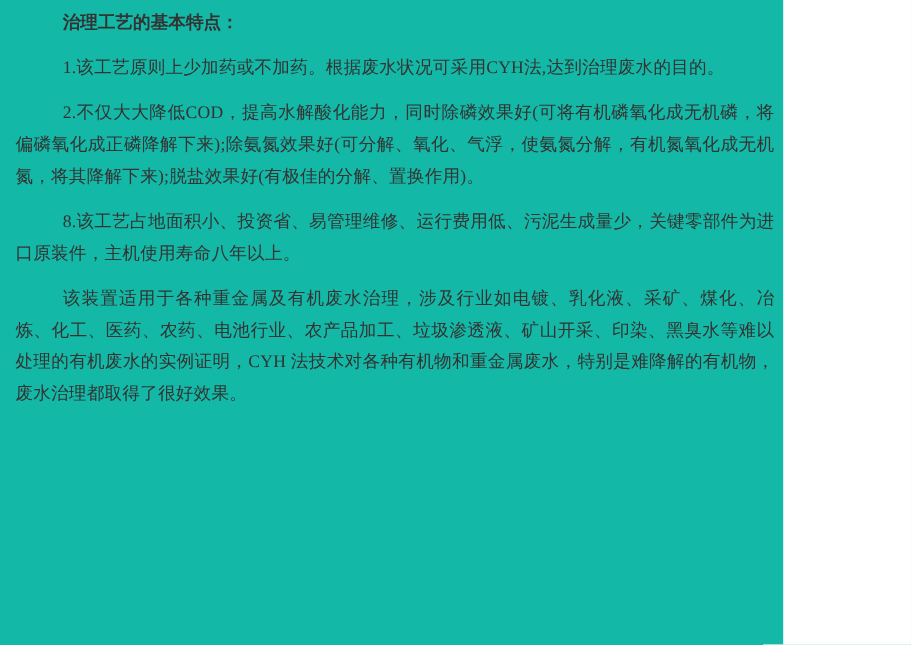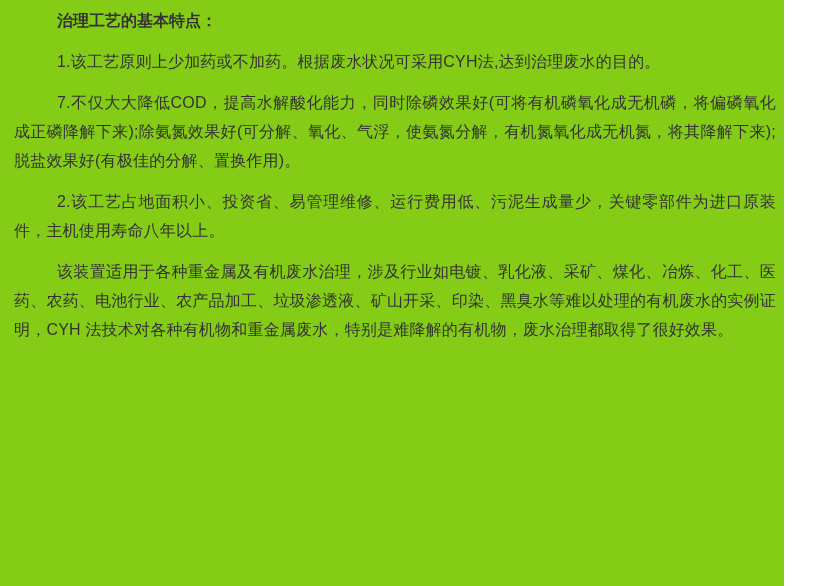--- a/index.html
+++ b/index.html
@@ -7,28 +7,28 @@
     margin: 0;
     padding: 0;
     background: #ffffff;
   }
   body {
     width: 828px;
     height: 586px;
     overflow: hidden;
   }
   .doc {
-    width: 784px;
+    width: 712px;
     height: 586px;
     padding: 6px 8px 0 14px;
-    font-family: Liberation Sans, sans-serif;
+    font-family: Liberation Serif, serif;
     font-size: 16px;
     line-height: 29px;
     color: #333333;
-    background: #84cc16;
+    background: #14b8a6;
   }
   .doc-heading {
     margin: 0 0 12px 0;
     padding-left: 43px;
     font-size: 16px;
     line-height: 29px;
     font-weight: bold;
     color: #333333;
   }
   .doc-para {
@@ -40,22 +40,22 @@
 </style>
 </head>
 <body>
 
 <div class="doc">
 
   <h3 class="doc-heading">治理工艺的基本特点：</h3>
 
   <p class="doc-para">1.该工艺原则上少加药或不加药。根据废水状况可采用CYH法,达到治理废水的目的。</p>
 
-  <p class="doc-para">7.不仅大大降低COD，提高水解酸化能力，同时除磷效果好(可将有机磷氧化成无机磷，将偏磷氧化成正磷降解下来);除氨氮效果好(可分解、氧化、气浮，使氨氮分解，有机氮氧化成无机氮，将其降解下来);脱盐效果好(有极佳的分解、置换作用)。</p>
+  <p class="doc-para">2.不仅大大降低COD，提高水解酸化能力，同时除磷效果好(可将有机磷氧化成无机磷，将偏磷氧化成正磷降解下来);除氨氮效果好(可分解、氧化、气浮，使氨氮分解，有机氮氧化成无机氮，将其降解下来);脱盐效果好(有极佳的分解、置换作用)。</p>
 
-  <p class="doc-para">2.该工艺占地面积小、投资省、易管理维修、运行费用低、污泥生成量少，关键零部件为进口原装件，主机使用寿命八年以上。</p>
+  <p class="doc-para">8.该工艺占地面积小、投资省、易管理维修、运行费用低、污泥生成量少，关键零部件为进口原装件，主机使用寿命八年以上。</p>
 
 
 
   <p class="doc-para">该装置适用于各种重金属及有机废水治理，涉及行业如电镀、乳化液、采矿、煤化、冶炼、化工、医药、农药、电池行业、农产品加工、垃圾渗透液、矿山开采、印染、黑臭水等难以处理的有机废水的实例证明，CYH 法技术对各种有机物和重金属废水，特别是难降解的有机物，废水治理都取得了很好效果。</p>
 
 
 </div>
 
 </body></html>

